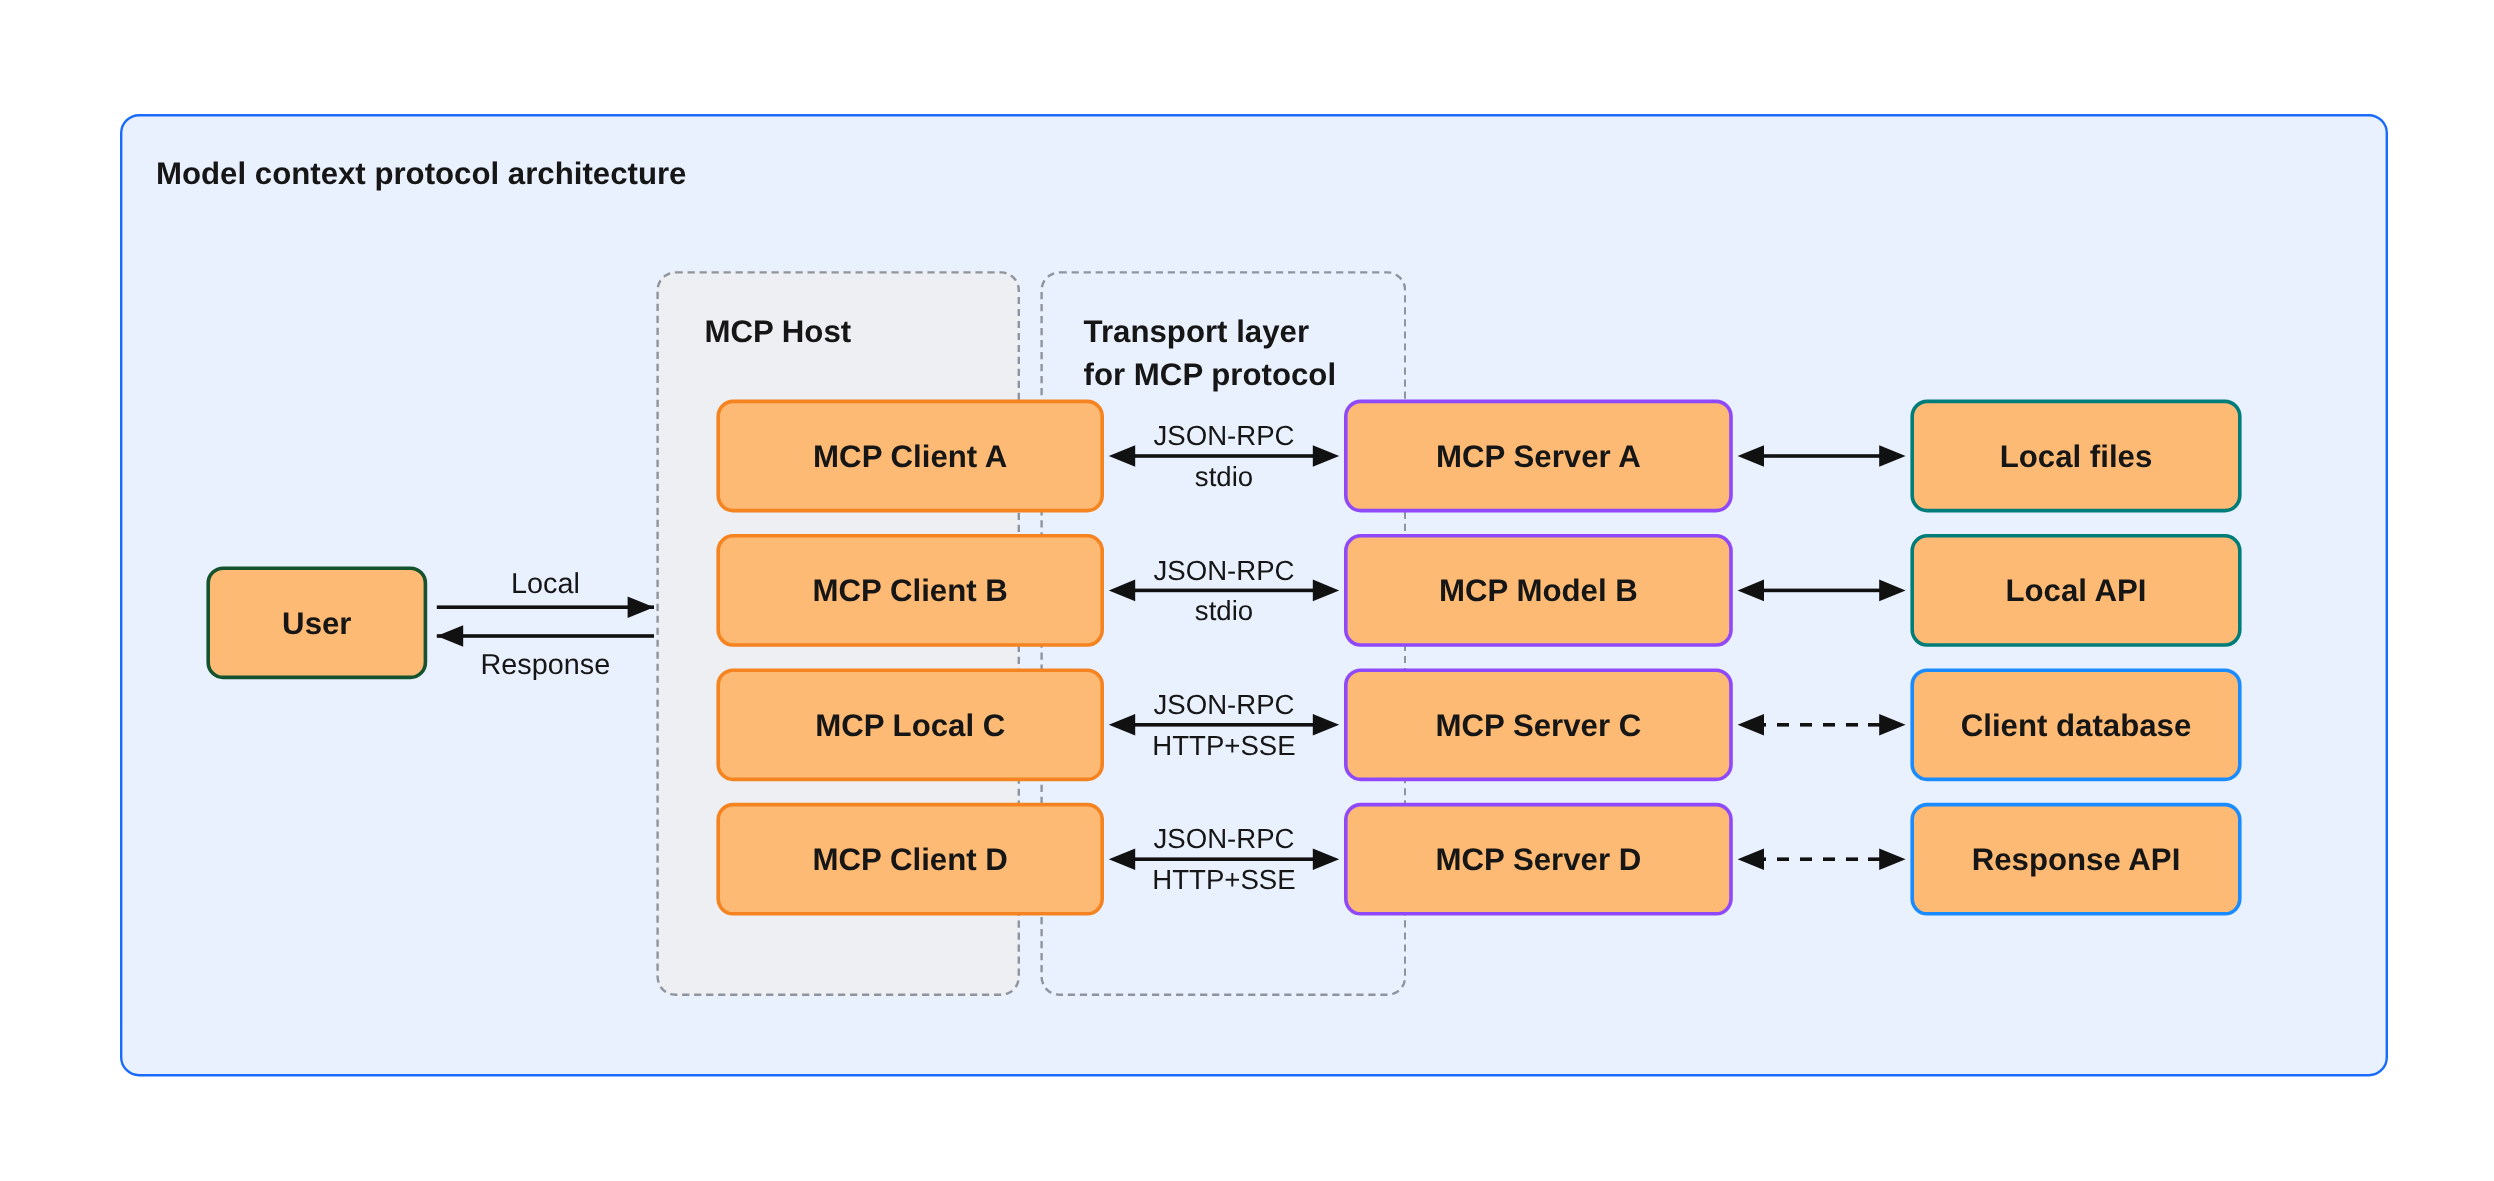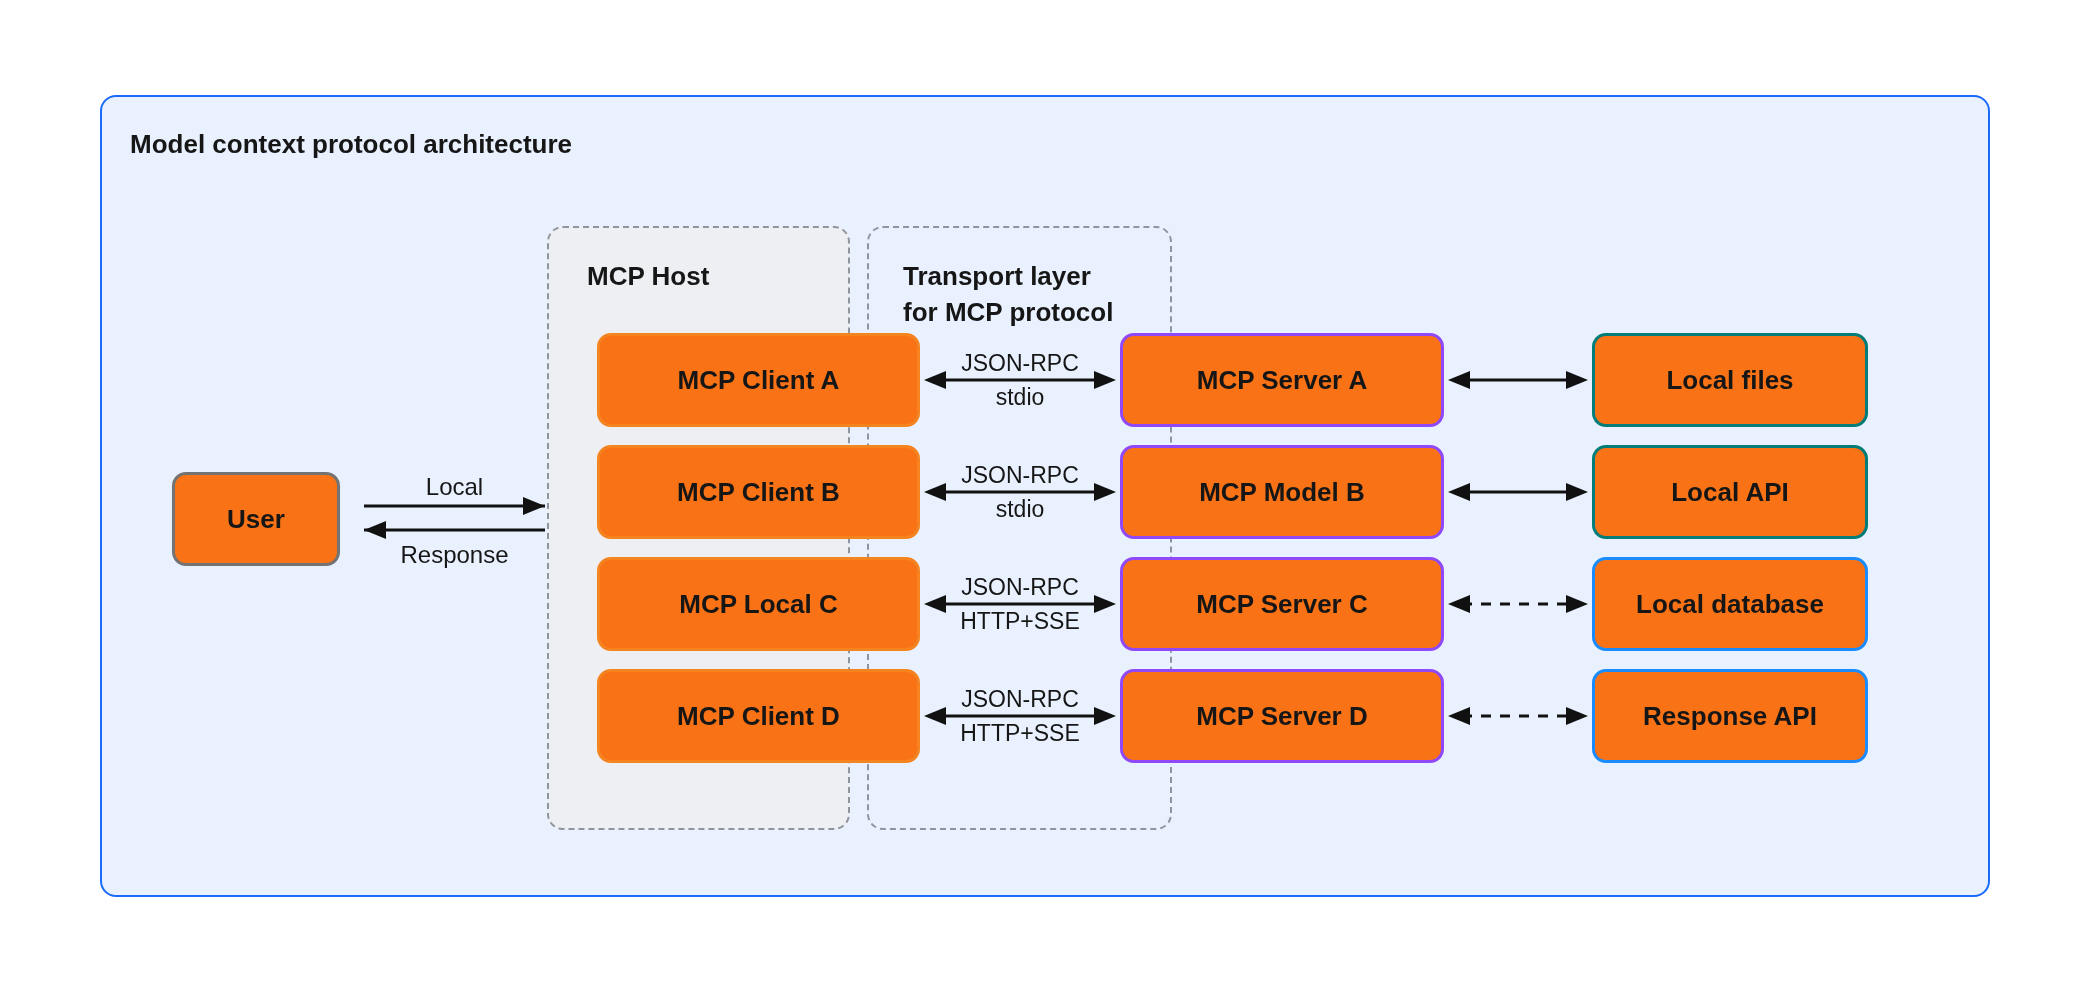--- a/index.html
+++ b/index.html
@@ -24,24 +24,24 @@
   .group.host { left: 547px; top: 226px; width: 303px; height: 604px; background: #edeff2; }
   .group.transport { left: 867px; top: 226px; width: 305px; height: 604px; background: transparent; }
   .group-label {
     position: absolute; font-size: 26px; font-weight: bold;
     line-height: 36px; white-space: pre-line; z-index: 2;
   }
   .group-label.host-label { left: 587px; top: 258px; }
   .group-label.transport-label { left: 903px; top: 258px; }
   .node {
     position: absolute; display: flex; align-items: center; justify-content: center;
-    background: #f97316; border-radius: 14px; box-sizing: border-box;
+    background: #fdba74; border-radius: 14px; box-sizing: border-box;
     font-size: 26px; font-weight: bold; z-index: 3; text-align: center;
   }
-  .node.user { left: 172px; top: 472px; width: 168px; height: 94px; border: 3px solid #737373; }
+  .node.user { left: 172px; top: 472px; width: 184px; height: 94px; border: 3px solid #14532d; }
   .node.client { left: 597px; width: 323px; height: 94px; border: 3px solid #f5831f; }
   .node.server { left: 1120px; width: 324px; height: 94px; border: 3px solid #8f49f8; }
   .node.resource { left: 1592px; width: 276px; height: 94px; }
   .node.local { border: 3px solid #007d79; }
   .node.remote { border: 3px solid #1a8cff; }
   .row-a { top: 333px; } .row-b { top: 445px; } .row-c { top: 557px; } .row-d { top: 669px; }
   .conn { position: absolute; height: 94px; z-index: 2; }
   .conn.cs { left: 924px; width: 192px; }
   .conn.sr { left: 1448px; width: 140px; }
   .shaft {
@@ -141,21 +141,21 @@
     <span class="head left"></span>
     <span class="head right"></span>
     <span class="lbl bottom">HTTP+SSE</span>
   </div>
   <div class="node server row-c">MCP Server C</div>
   <div class="conn sr row-c">
     <span class="shaft dashed"></span>
     <span class="head left"></span>
     <span class="head right"></span>
   </div>
-  <div class="node resource remote row-c">Local database</div>
+  <div class="node resource remote row-c">Client database</div>
 
   <div class="node client row-d">MCP Client D</div>
   <div class="conn cs row-d">
     <span class="lbl top">JSON-RPC</span>
     <span class="shaft"></span>
     <span class="head left"></span>
     <span class="head right"></span>
     <span class="lbl bottom">HTTP+SSE</span>
   </div>
   <div class="node server row-d">MCP Server D</div>

